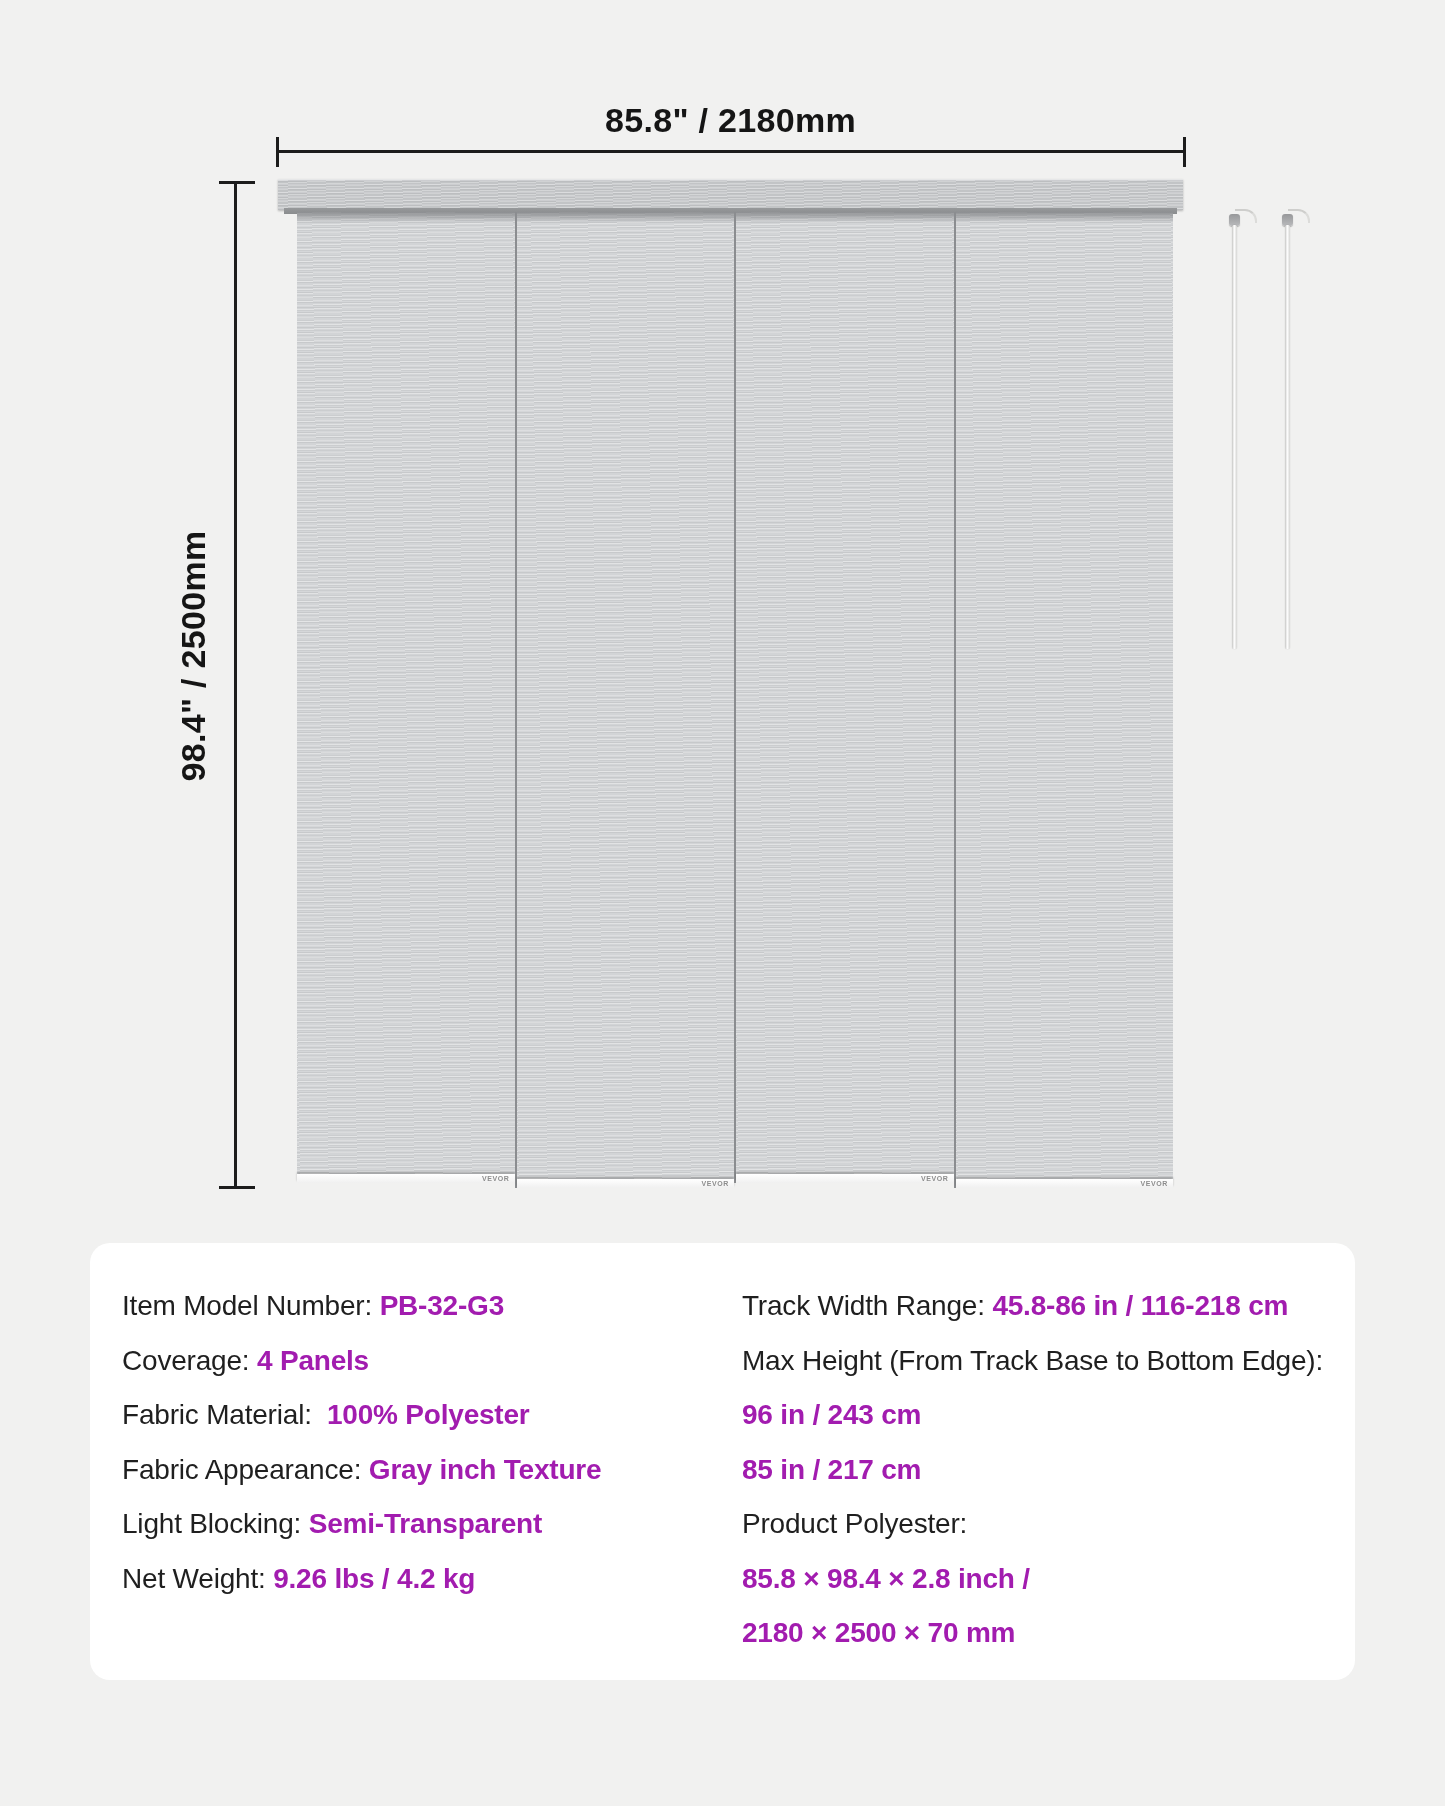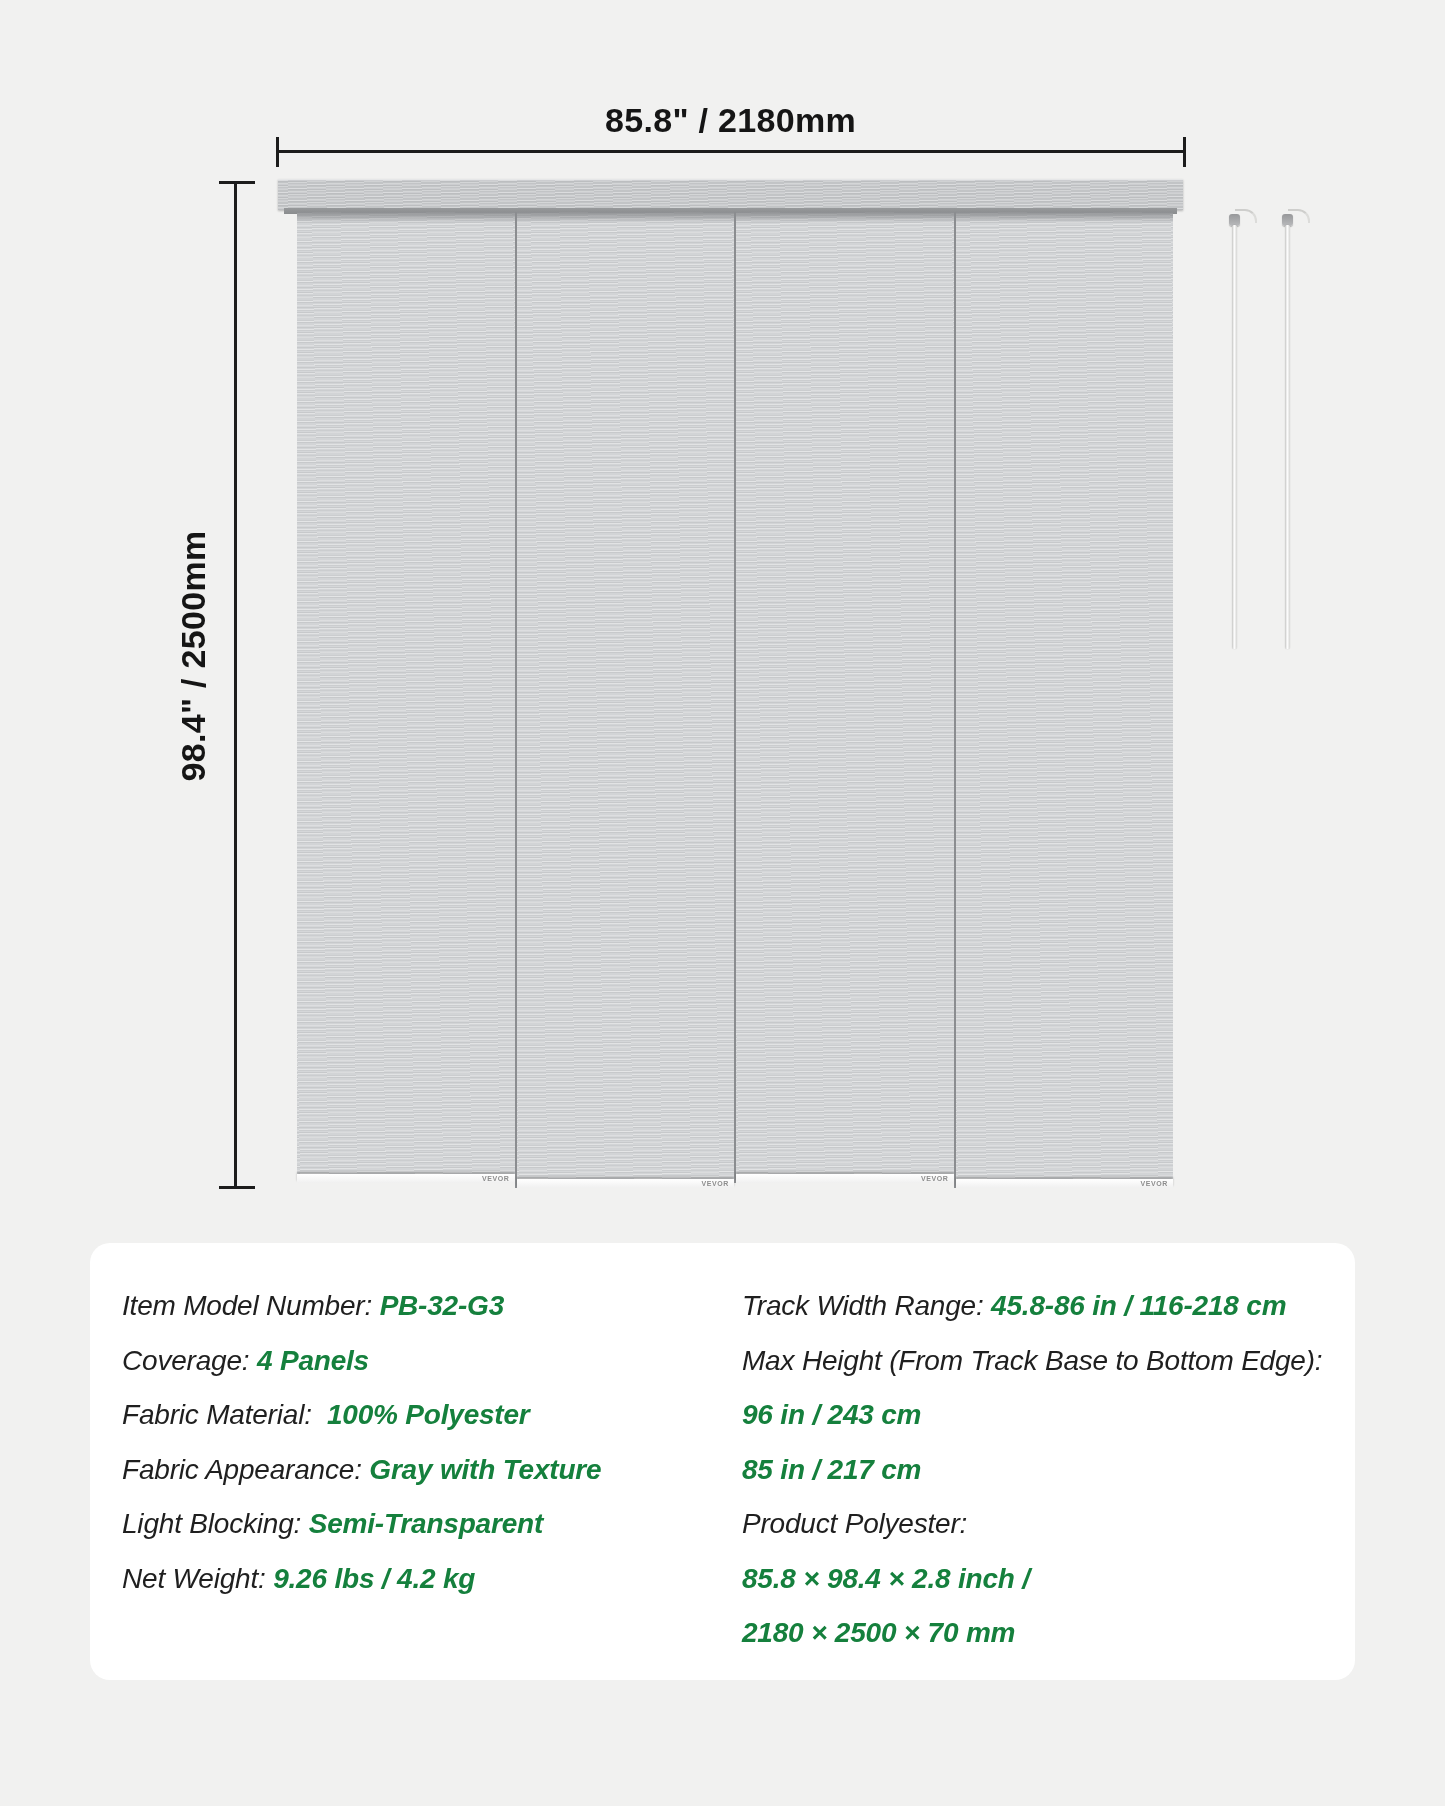--- a/index.html
+++ b/index.html
@@ -92,31 +92,31 @@
   }
   .rod{
     position:absolute;left:10px;top:19px;width:5px;height:424px;
     background:linear-gradient(90deg,#c5c5c3,#ffffff 45%,#d5d5d3);
     border-radius:2px 2px 3px 3px;
     box-shadow:0 0 1px rgba(0,0,0,.25);
   }
   
   .card{
     position:absolute;left:90px;top:1243px;width:1265px;height:437px;
-    background:#ffffff;border-radius:20px;font-style:italic;
+    background:#ffffff;border-radius:20px;
   }
   .col{position:absolute;top:36px;}
   .col-left{left:32px;}
   .col-right{left:652px;}
   .spec-row{
     height:54.5px;display:flex;align-items:center;
     font-size:28px;letter-spacing:-0.2px;white-space:pre;
   }
   .spec-label{color:#1f1f1f;}
-  .spec-value{color:#15803d;font-weight:700;}
+  .spec-value{color:#a21caf;font-weight:700;}
 </style>
 </head>
 <body>
 
 <div class="h-label">85.8" / 2180mm</div>
 <div class="h-dim"></div>
 <div class="v-dim"></div>
 <div class="v-label">98.4" / 2500mm</div>
 
 <div class="headrail"></div>
@@ -154,21 +154,21 @@
   <span class="hook"></span>
   <span class="knob"></span>
   <span class="rod"></span>
 </div>
 
 <div class="card">
   <div class="col col-left">
     <div class="spec-row"><span class="spec-label">Item Model Number: </span><span class="spec-value">PB-32-G3</span></div>
     <div class="spec-row"><span class="spec-label">Coverage: </span><span class="spec-value">4 Panels</span></div>
     <div class="spec-row"><span class="spec-label">Fabric Material:  </span><span class="spec-value">100% Polyester</span></div>
-    <div class="spec-row"><span class="spec-label">Fabric Appearance: </span><span class="spec-value">Gray with Texture</span></div>
+    <div class="spec-row"><span class="spec-label">Fabric Appearance: </span><span class="spec-value">Gray inch Texture</span></div>
     <div class="spec-row"><span class="spec-label">Light Blocking: </span><span class="spec-value">Semi-Transparent</span></div>
     <div class="spec-row"><span class="spec-label">Net Weight: </span><span class="spec-value">9.26 lbs / 4.2 kg</span></div>
   </div>
   <div class="col col-right">
     <div class="spec-row"><span class="spec-label">Track Width Range: </span><span class="spec-value">45.8-86 in / 116-218 cm</span></div>
     <div class="spec-row"><span class="spec-label">Max Height (From Track Base to Bottom Edge):</span><span class="spec-value"></span></div>
     <div class="spec-row"><span class="spec-label"></span><span class="spec-value">96 in / 243 cm</span></div>
     <div class="spec-row"><span class="spec-value">85 in / 217 cm</span></div>
     <div class="spec-row"><span class="spec-label">Product Polyester: </span><span class="spec-value"></span></div>
     <div class="spec-row"><span class="spec-label"></span><span class="spec-value">85.8 × 98.4 × 2.8 inch /</span></div>

